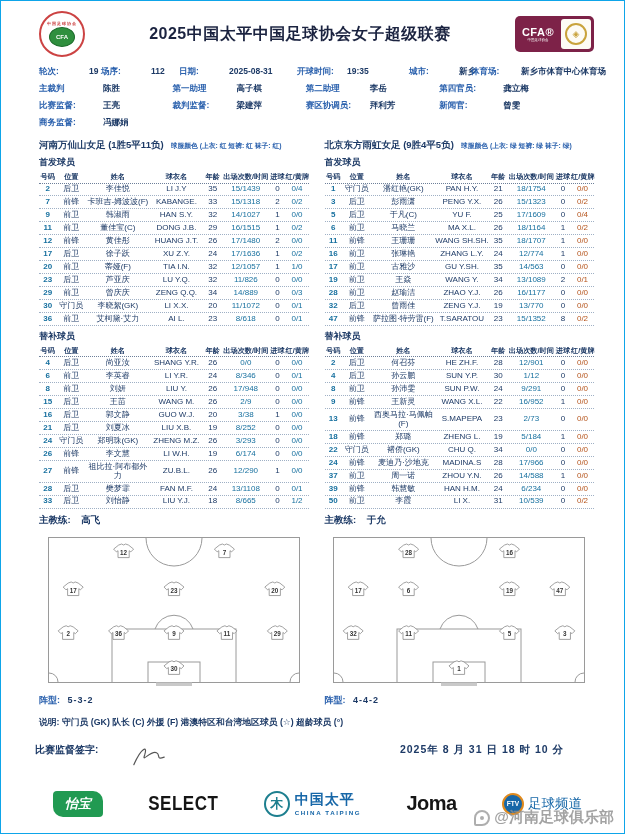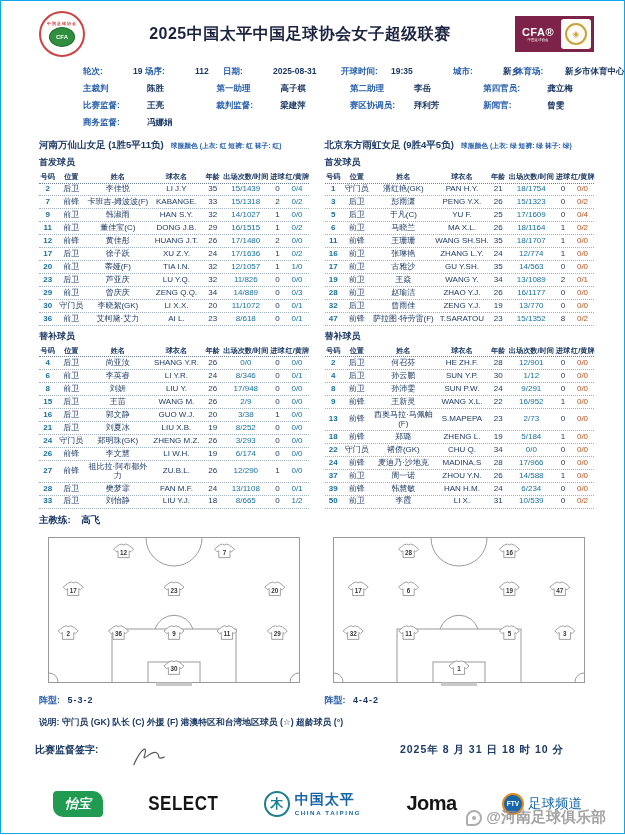--- a/index.html
+++ b/index.html
@@ -14,35 +14,35 @@
   
   .hdr{display:flex;align-items:center;padding:10px 30px 2px 38px;}
   .cfa-round{width:46px;height:46px;border-radius:50%;border:2px solid #cc4343;background:#fff;
     display:flex;flex-direction:column;align-items:center;justify-content:center;flex:none;}
   .cfa-ring-txt{font-size:4px;color:#c93b3b;font-weight:bold;letter-spacing:1px;}
   .cfa-ball{width:26px;height:20px;background:#2f8f3e;border-radius:50%;display:flex;align-items:center;justify-content:center;
     color:#fff;font-size:6px;font-weight:bold;border:1px solid #1d6b2c;margin-top:1px;}
   .titles{flex:1;text-align:center;padding:0 6px;}
   .title{font-size:16px;font-weight:bold;color:var(--title);letter-spacing:.5px;}
   .subtitle{font-size:13.5px;font-weight:bold;color:var(--title);margin-top:6px;letter-spacing:2px;}
-  .cfa-badge{display:flex;background:var(--maroon);border-radius:0;padding:3px;gap:3px;align-items:center;flex:none;}
+  .cfa-badge{display:flex;background:var(--maroon);border-radius:5px;padding:3px;gap:3px;align-items:center;flex:none;}
   .cfa-badge .lft{color:#fff;text-align:center;padding:2px 4px;}
   .cfa-badge .lft .big{font-size:11px;font-weight:bold;letter-spacing:.5px;}
   .cfa-badge .lft .sml{font-size:3.5px;}
   .cfa-badge .rgt{width:30px;height:30px;background:#fdfbf5;border-radius:3px;display:flex;align-items:center;justify-content:center;}
   .cfa-gold{width:22px;height:22px;border-radius:50%;border:2px solid #c9a33c;display:flex;align-items:center;justify-content:center;
     color:#c9a33c;font-size:9px;}
   
   .matchline{padding:6px 38px 2px;font-size:10px;font-weight:bold;color:var(--navy);}
   .info{padding:2px 38px;}
   .irow{display:grid;margin-top:5px;}
   .irow.r1{grid-template-columns:62px 78px 118px 112px 62px 1fr;}
   .irow.r2{grid-template-columns:1fr 1fr 1fr 1.1fr;}
   .irow.r4{grid-template-columns:1fr;}
-  .pair{font-size:8.5px;white-space:nowrap;margin-left:44px;}
+  .pair{font-size:8.5px;white-space:nowrap;}
   .pair .lbl{color:var(--label);font-weight:bold;display:inline-block;min-width:44px;}
   .irow.r2 .pair .lbl{min-width:58px;}
   .irow.r4 .pair .lbl{min-width:58px;}
   .pair .val{color:var(--navy);font-weight:bold;margin-left:6px;}
   
   .teams{display:flex;gap:16px;padding:8px 30px 0 38px;}
   .tcol{flex:1;min-width:0;}
   .team-head{display:flex;align-items:baseline;gap:7px;margin-bottom:4px;}
   .tname{font-size:9.5px;font-weight:bold;color:var(--navy);white-space:nowrap;}
   .tkit{font-size:6.8px;font-weight:bold;color:var(--label);white-space:nowrap;overflow:hidden;}
@@ -83,21 +83,21 @@
   .lg-taiping{display:flex;align-items:center;gap:5px;}
   .tp-ico{width:26px;height:26px;border-radius:50%;border:2.5px solid #1d7f8f;display:flex;align-items:center;justify-content:center;
     color:#1d7f8f;font-size:13px;font-weight:bold;}
   .tp-txt .cn{font-size:14px;font-weight:bold;color:#1767a8;letter-spacing:1px;}
   .tp-txt .en{font-size:6.2px;font-weight:bold;color:#1767a8;letter-spacing:1.6px;}
   .lg-joma{font-size:20px;font-weight:900;color:#151515;letter-spacing:-.5px;}
   .lg-ftv{display:flex;align-items:center;gap:4px;}
   .ftv-ico{width:22px;height:22px;border-radius:50%;background:#1767a8;border:2px solid #e08a1e;color:#fff;
     font-size:6.5px;font-weight:bold;display:flex;align-items:center;justify-content:center;}
   .ftv-txt{font-size:13.5px;font-weight:normal;color:#1767a8;}
-  .watermark{position:absolute;right:18px;bottom:6px;display:flex;align-items:center;gap:4px;
+  .watermark{position:absolute;right:10px;bottom:6px;display:flex;align-items:center;gap:4px;
     color:rgba(140,140,140,.8);font-size:15px;font-weight:bold;}
   .wm-ico{width:16px;height:16px;border:2px solid rgba(140,140,140,.7);border-radius:50% 50% 50% 2px;
     display:inline-block;position:relative;}
   .wm-ico:after{content:"";position:absolute;left:4px;top:4px;width:4px;height:4px;border-radius:50%;
     background:rgba(140,140,140,.7);}
 </style>
 </head>
 <body>
 
 <div class="page">
@@ -648,20 +648,24 @@
             <span class="td c0">50</span>
             <span class="td c1">前卫</span>
             <span class="td c2">李霞</span>
             <span class="td c3">LI X.</span>
             <span class="td c4">31</span>
             <span class="td c5">10/539</span>
             <span class="td c6">0</span>
             <span class="td c7">0/2</span>
           </div>
         </div>
+      <div class="coach">
+        <span>主教练:</span>
+        <span class="cname">于允</span>
+      </div>
     </div>
   </div>
 
   <div class="pitches">
     <div class="pcol">
       <svg class="pitch" id="home-pitch" width="252" height="152" viewBox="0 0 252 152">
           <rect x="0.5" y="0.5" width="251" height="145" fill="none" stroke="var(--pitch)" stroke-width="1"></rect>
           <path d="M 98 1 A 28 28 0 0 0 154 1" fill="none" stroke="var(--pitch)" stroke-width="1"></path>
           <rect x="64" y="92" width="124" height="53.5" fill="none" stroke="var(--pitch)" stroke-width="1"></rect>
           <rect x="100" y="125" width="52" height="20.5" fill="none" stroke="var(--pitch)" stroke-width="1"></rect>

